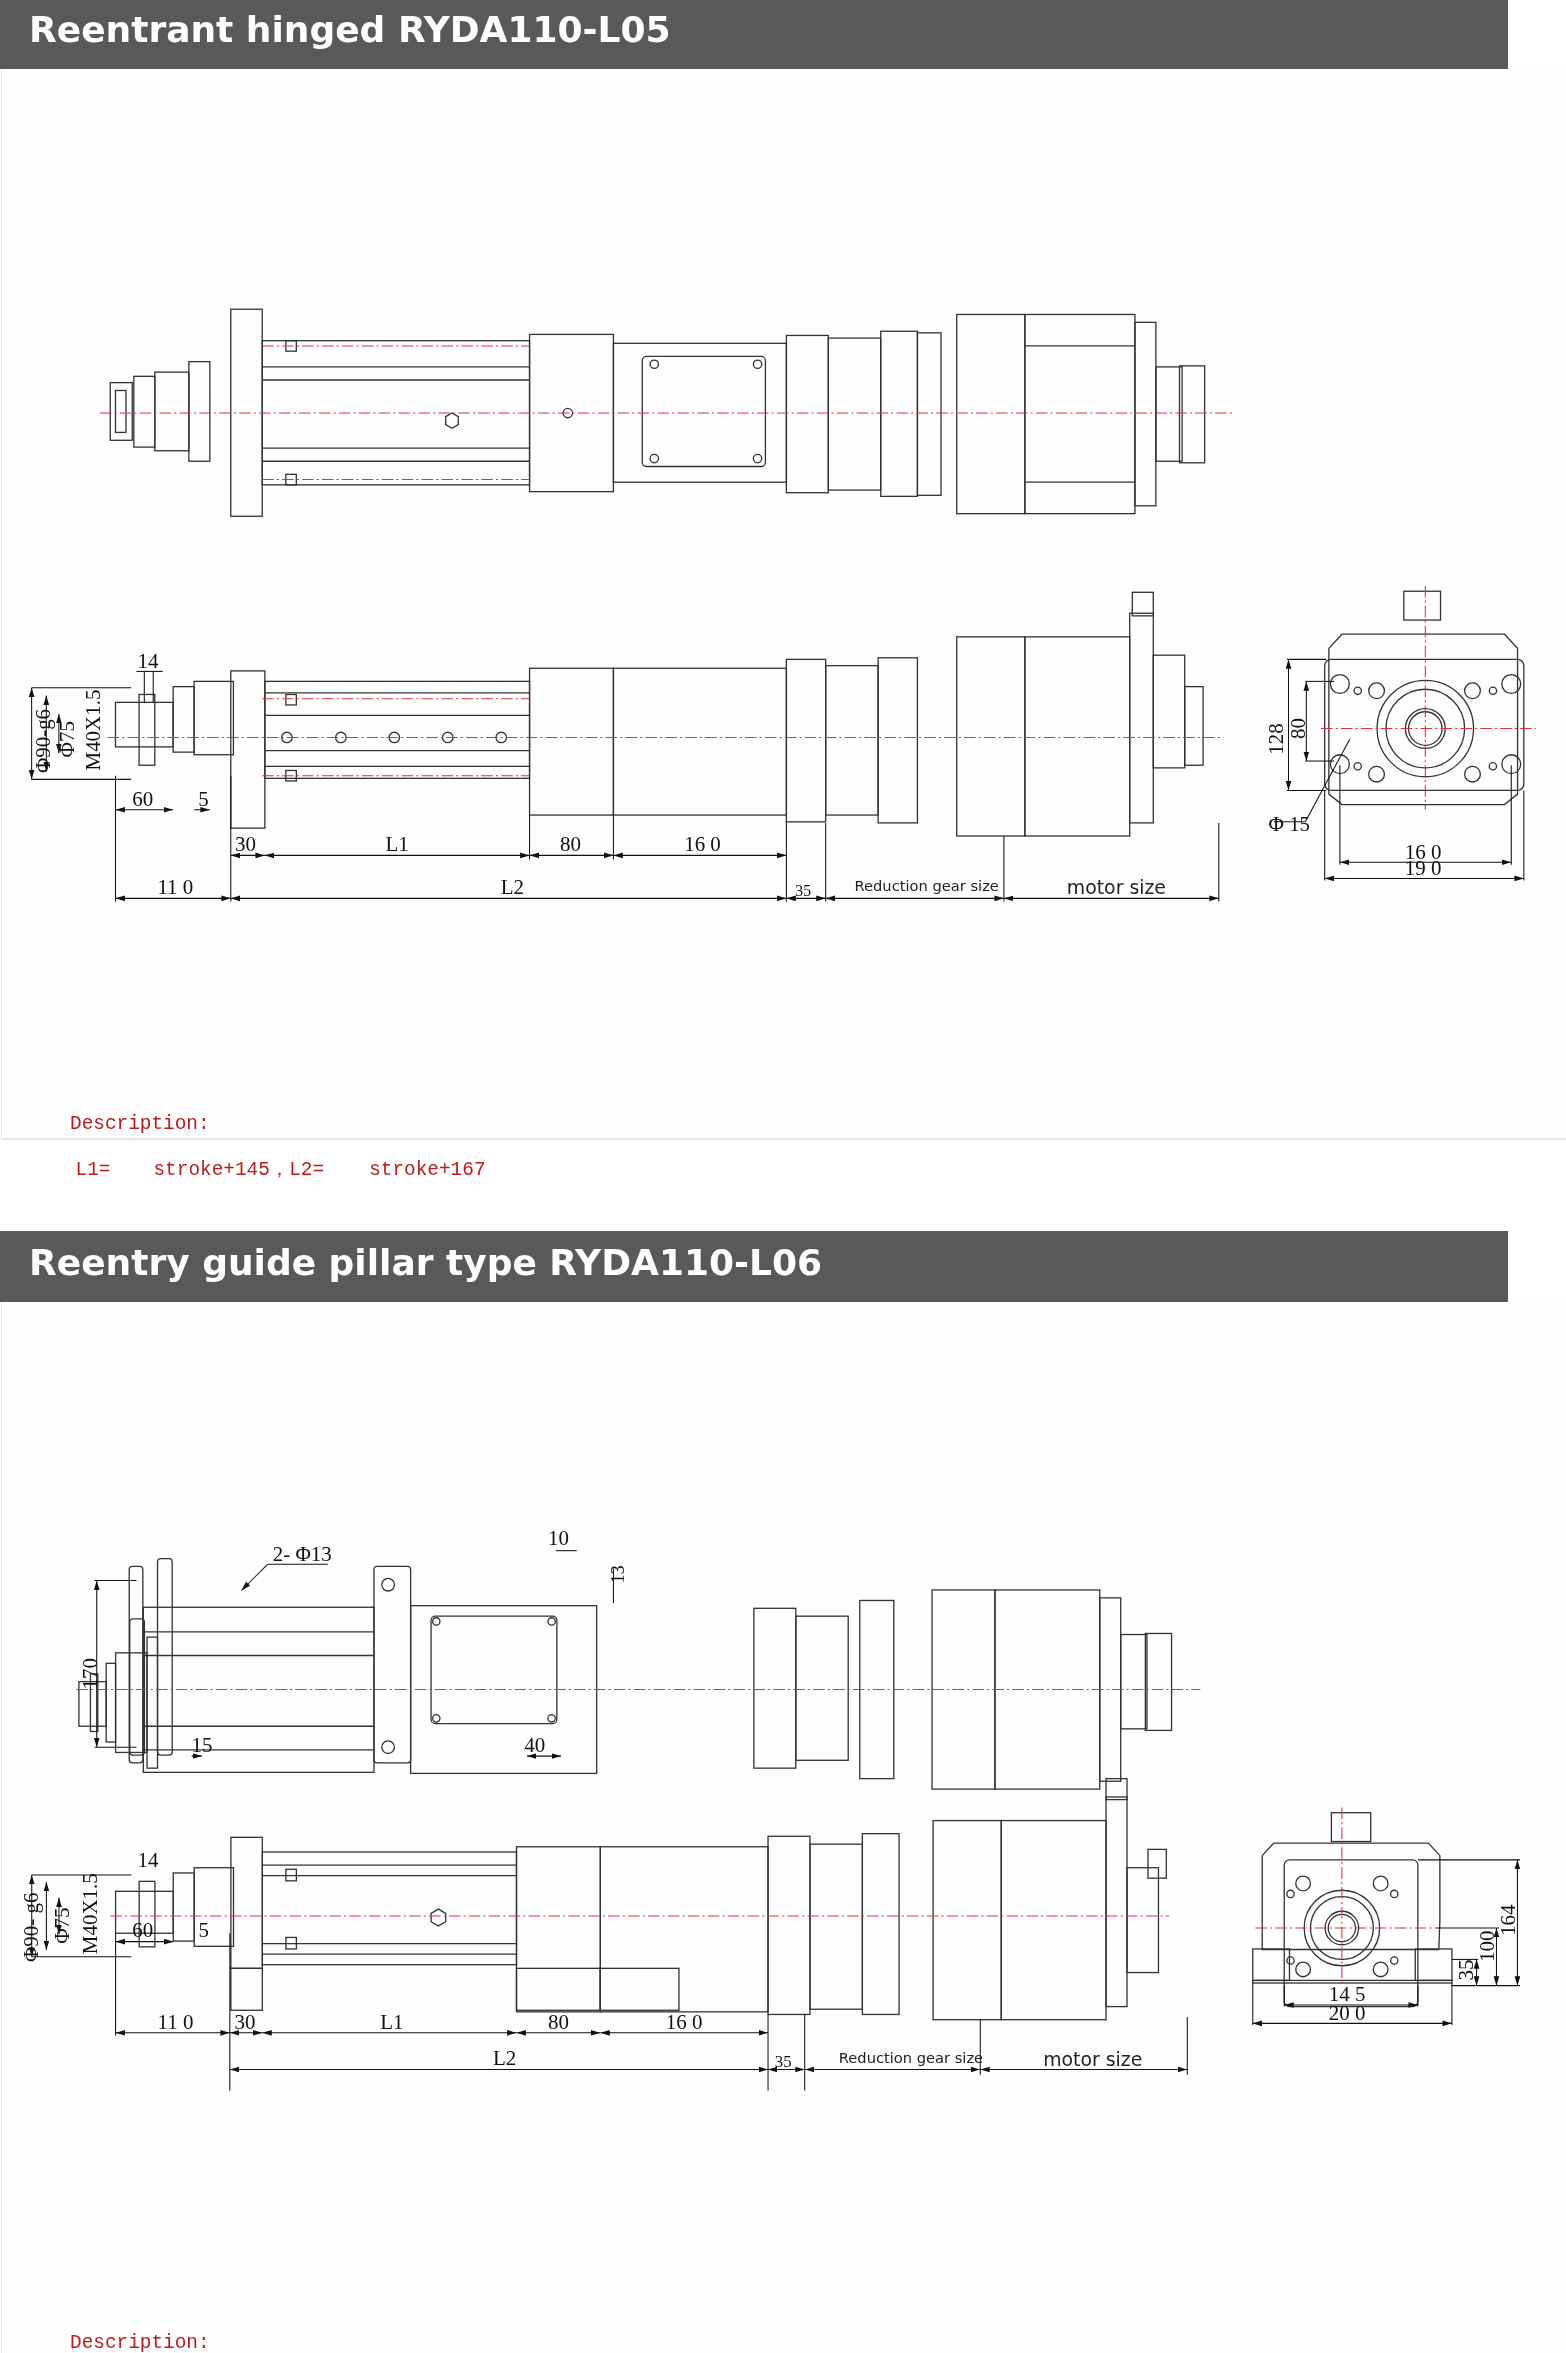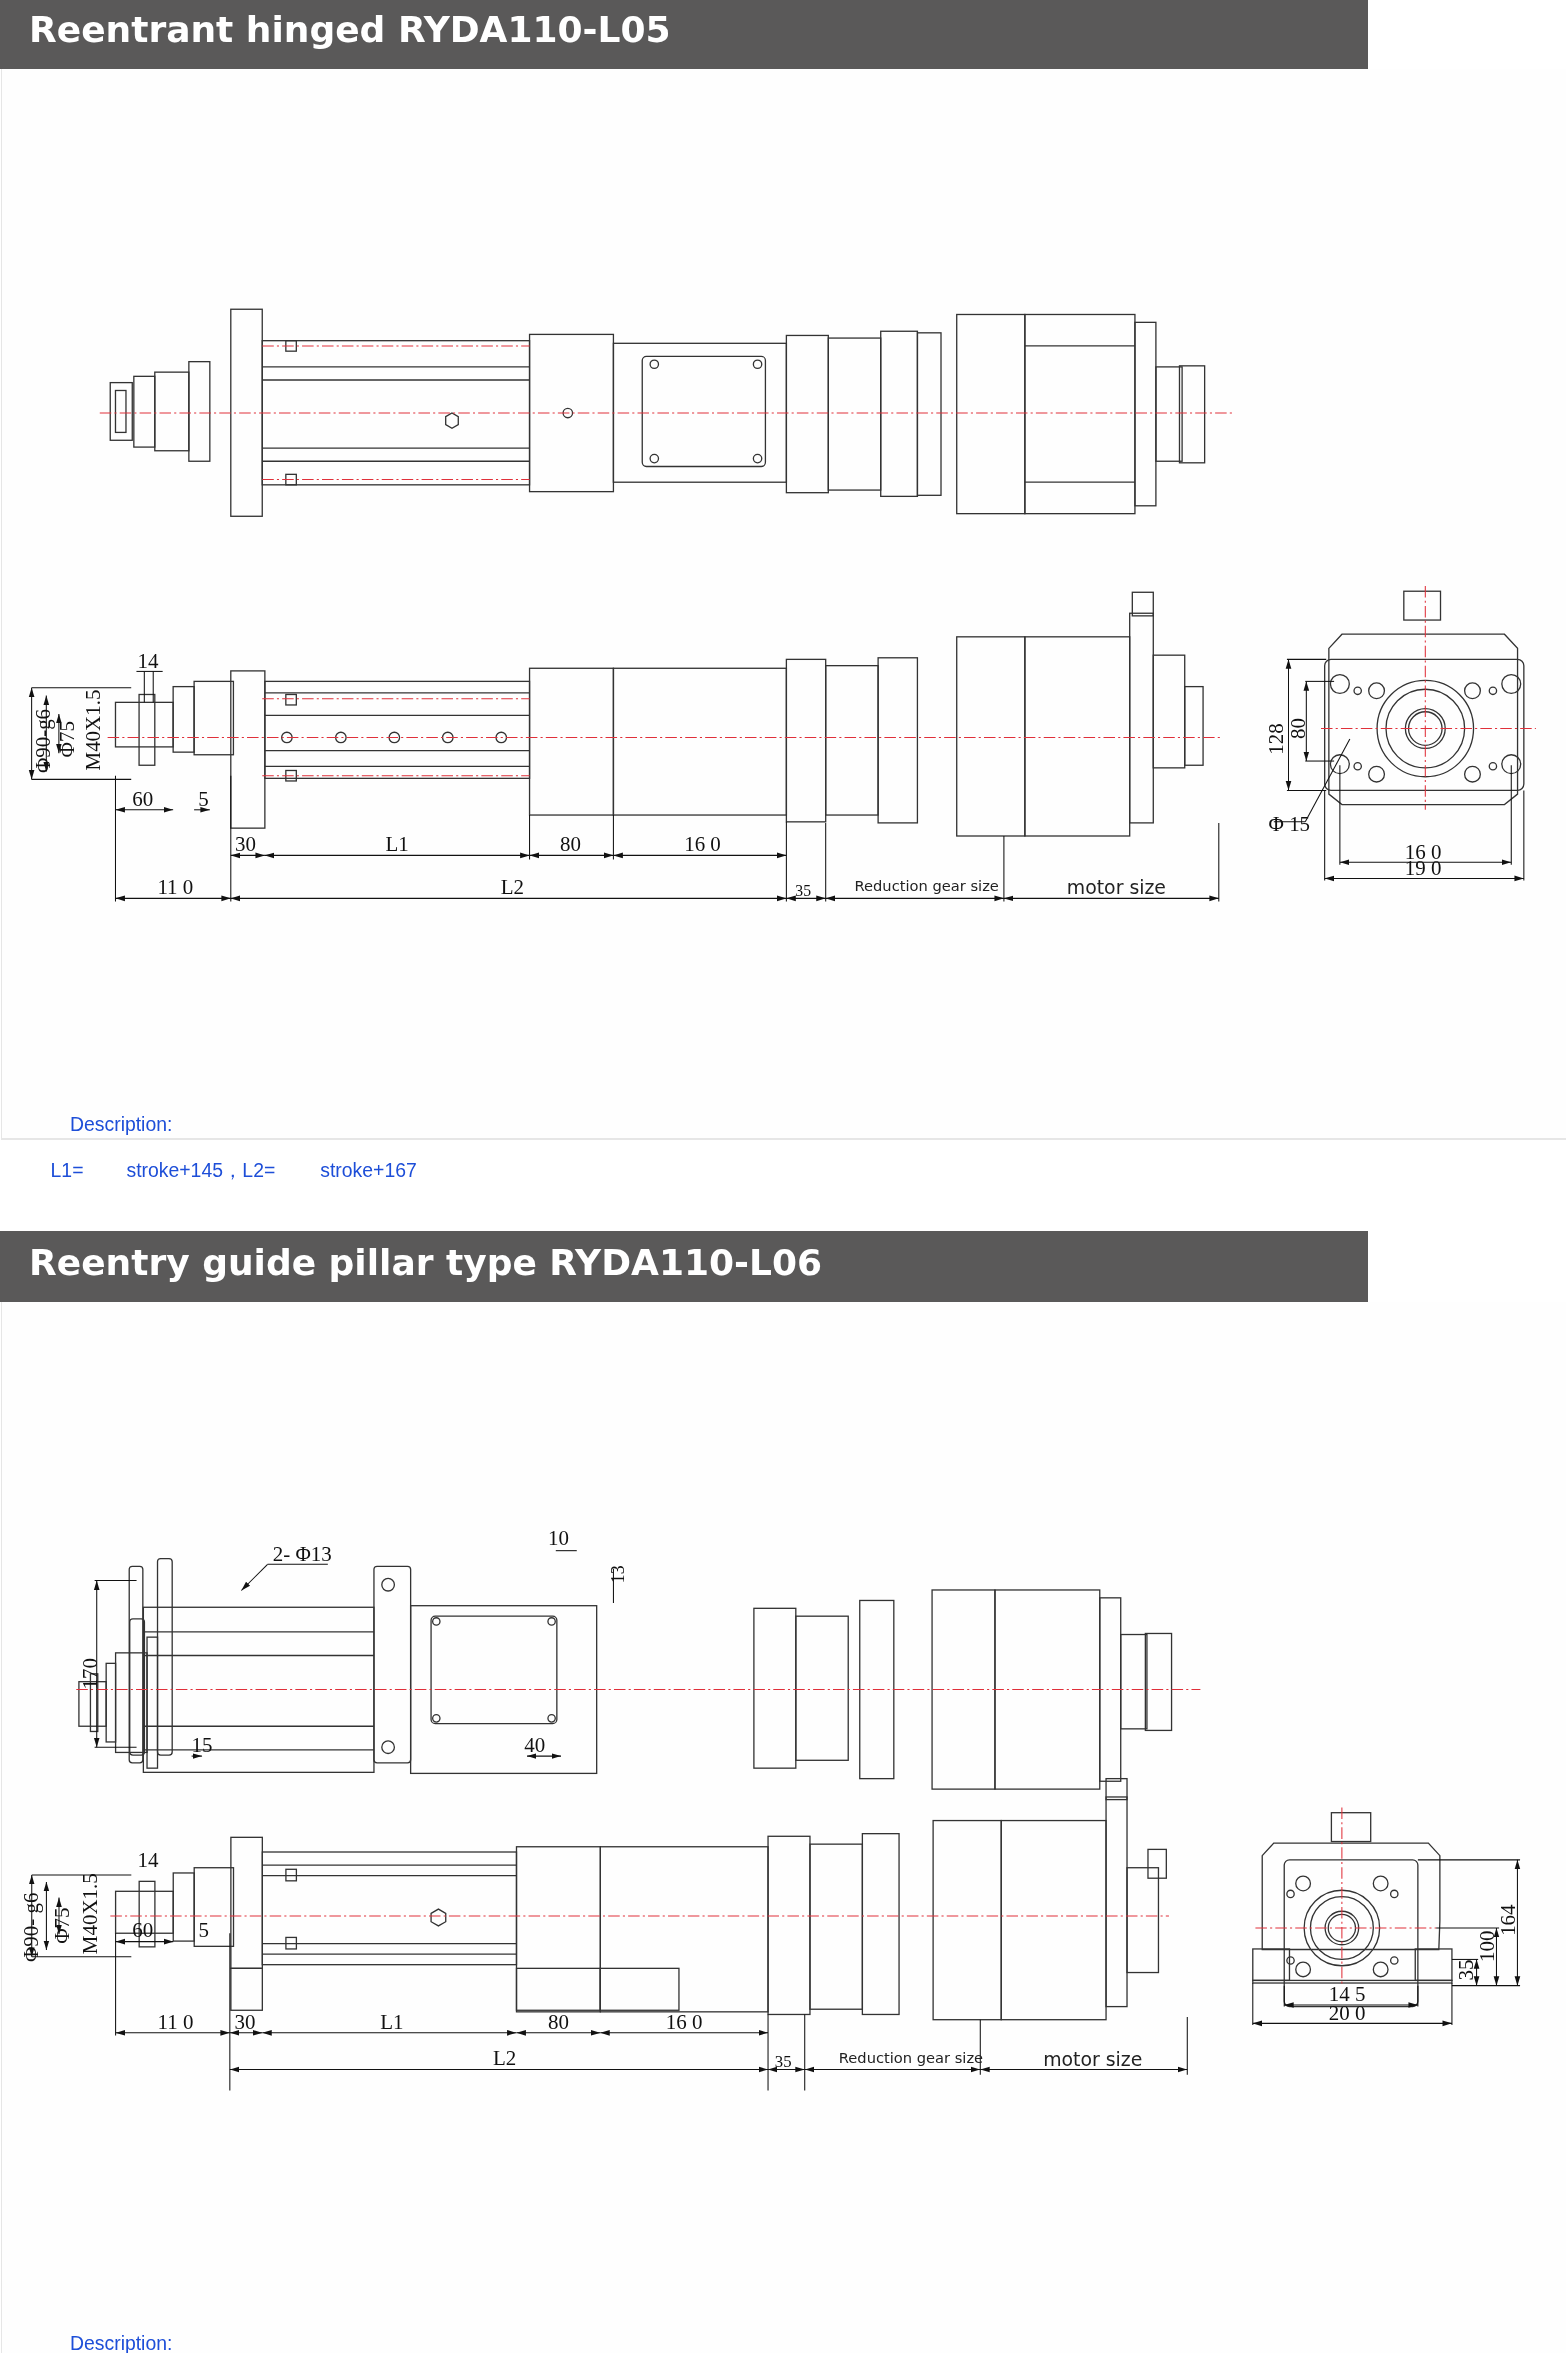--- a/index.html
+++ b/index.html
@@ -1,26 +1,26 @@
 <!DOCTYPE html>
 <html style="font-size:8.4px"><head>
 <meta charset="utf-8">
 <style>
   html, body { margin:0; padding:0; background:#ffffff; }
   body { width:1567px; height:2354px; position:relative; overflow:hidden; font-family:"DejaVu Sans", sans-serif; }
   .section { position:absolute; left:0; width:1567px; }
   .sec1 { top:0; height:1140px; }
   .sec2 { top:1231px; height:1122px; }
-  .header-bar { position:absolute; left:0; top:0; width:1368px; height:69px; background:#5a5959; }
+  .header-bar { position:absolute; left:0; top:0; width:1508px; height:69px; background:#5a5959; }
   .sec2 .header-bar { height:71px; }
   .header-title { position:absolute; left:29px; top:9.4px; color:#ffffff; font-family:"DejaVu Sans", sans-serif; font-weight:bold; font-size:36px; letter-spacing:0px; white-space:nowrap; }
   .frame { position:absolute; left:1px; right:0; top:69px; bottom:0; border-left:1px solid #e6e6e6; border-bottom:2.1px solid #e6e6e6; background:#fefefe; }
   .sec2 .frame { top:71px; border-bottom:none; }
   svg.drawing { position:absolute; left:0; top:0; }
-  .desc { position:absolute; color:#1d4ed8; font-family:Liberation Sans, sans-serif; font-size:19.4px; line-height:23px; white-space:pre; }
+  .desc { position:absolute; color:#b91c1c; font-family:Liberation Mono, monospace; font-size:19.4px; line-height:23px; white-space:pre; }
   .desc .title { display:block; padding-left:41px; }
   text.dim { font-family:"Liberation Serif", serif; font-size:40px; fill:#111; }
   text.lbl { font-family:"DejaVu Sans", sans-serif; font-size:28px; fill:#222; }
   text.lblb { font-family:"DejaVu Sans", sans-serif; font-size:36px; fill:#222; }
 </style>
 </head>
 <body>
 
 <div class="section sec1">
   <div class="frame"></div>

